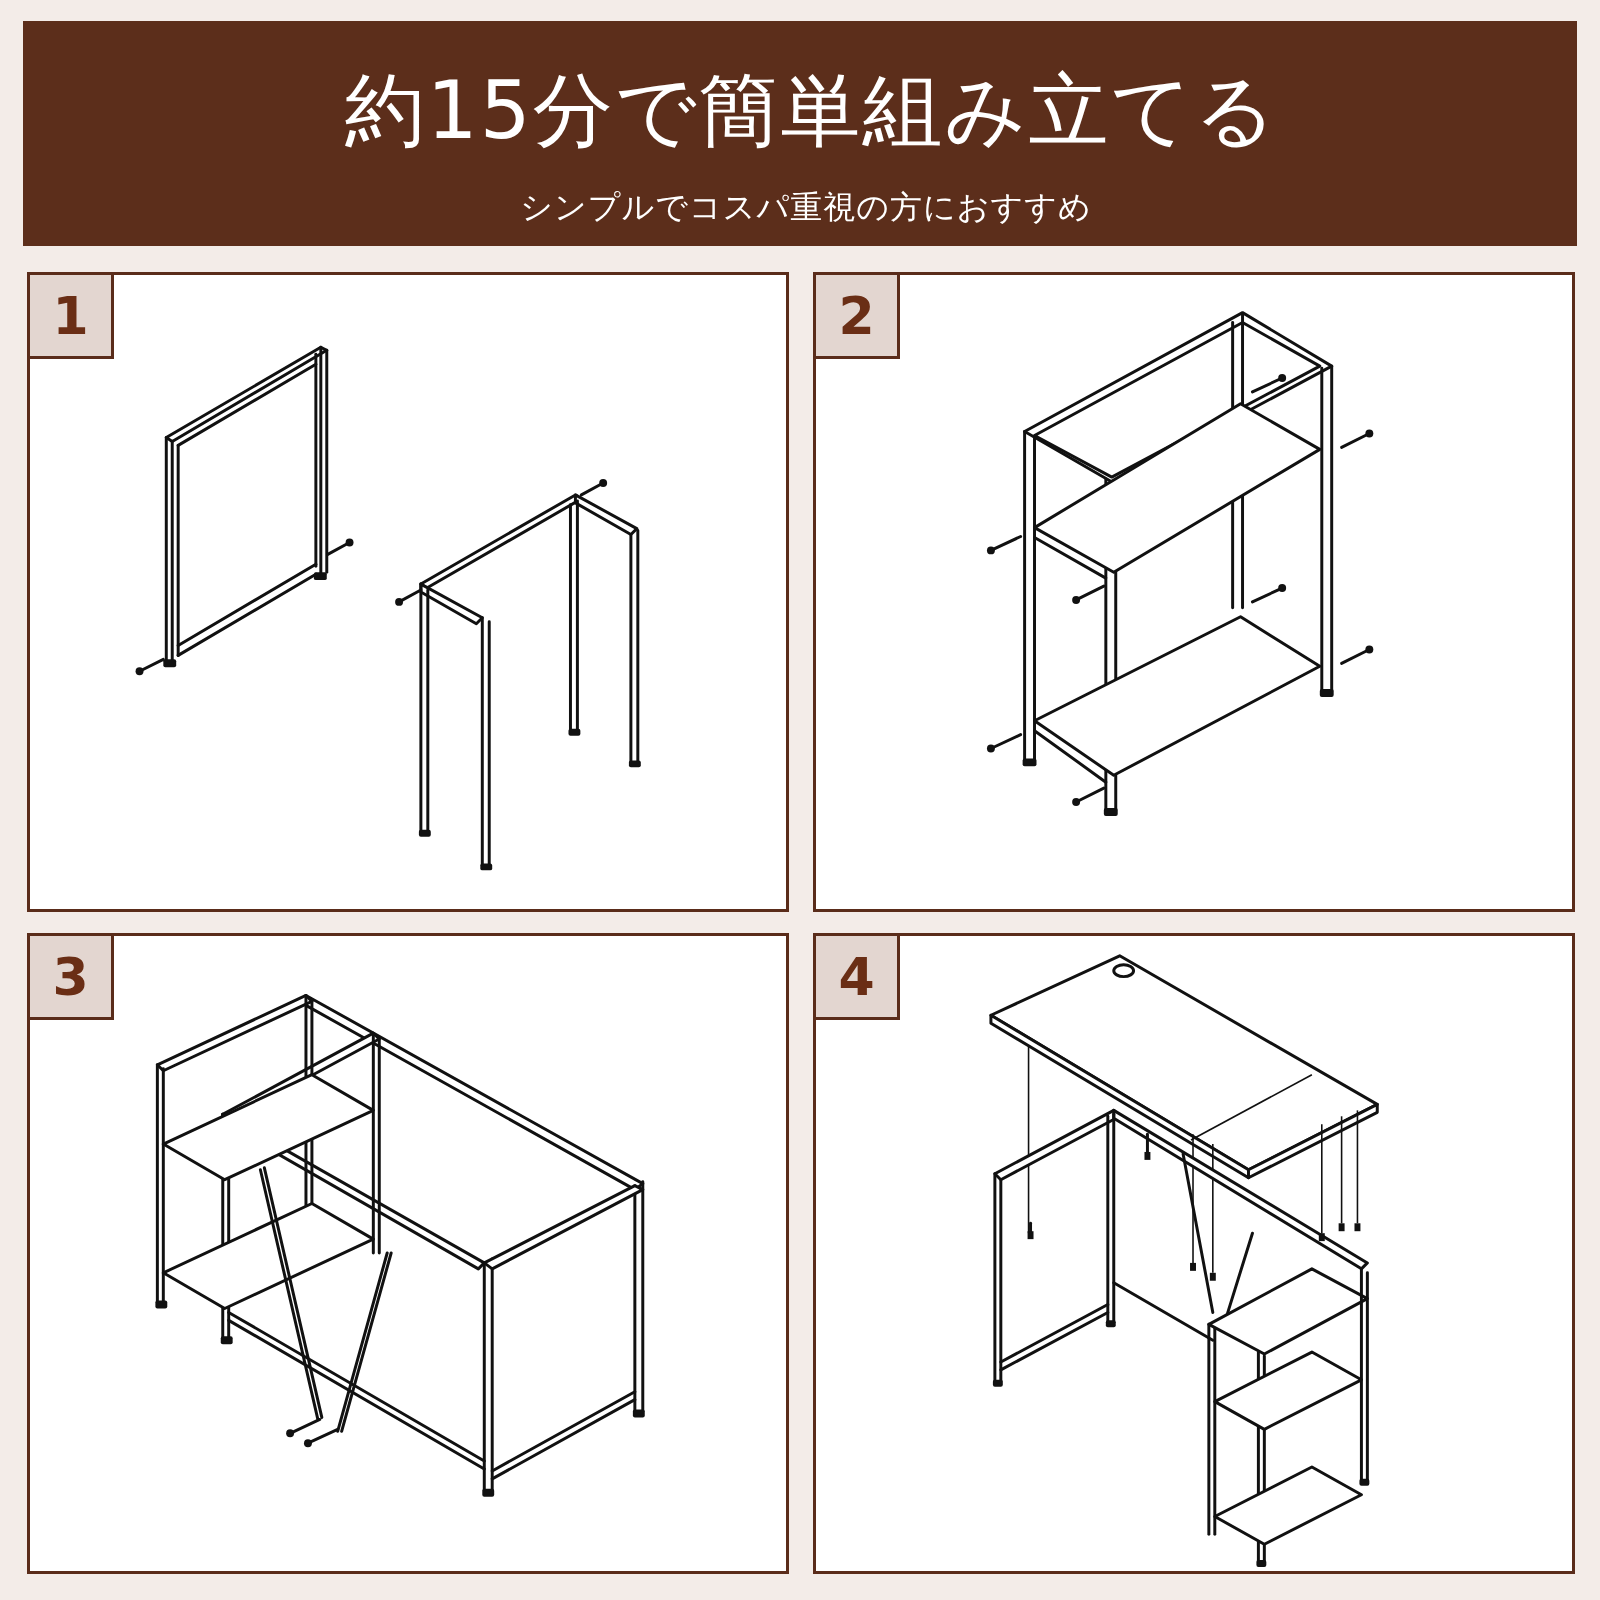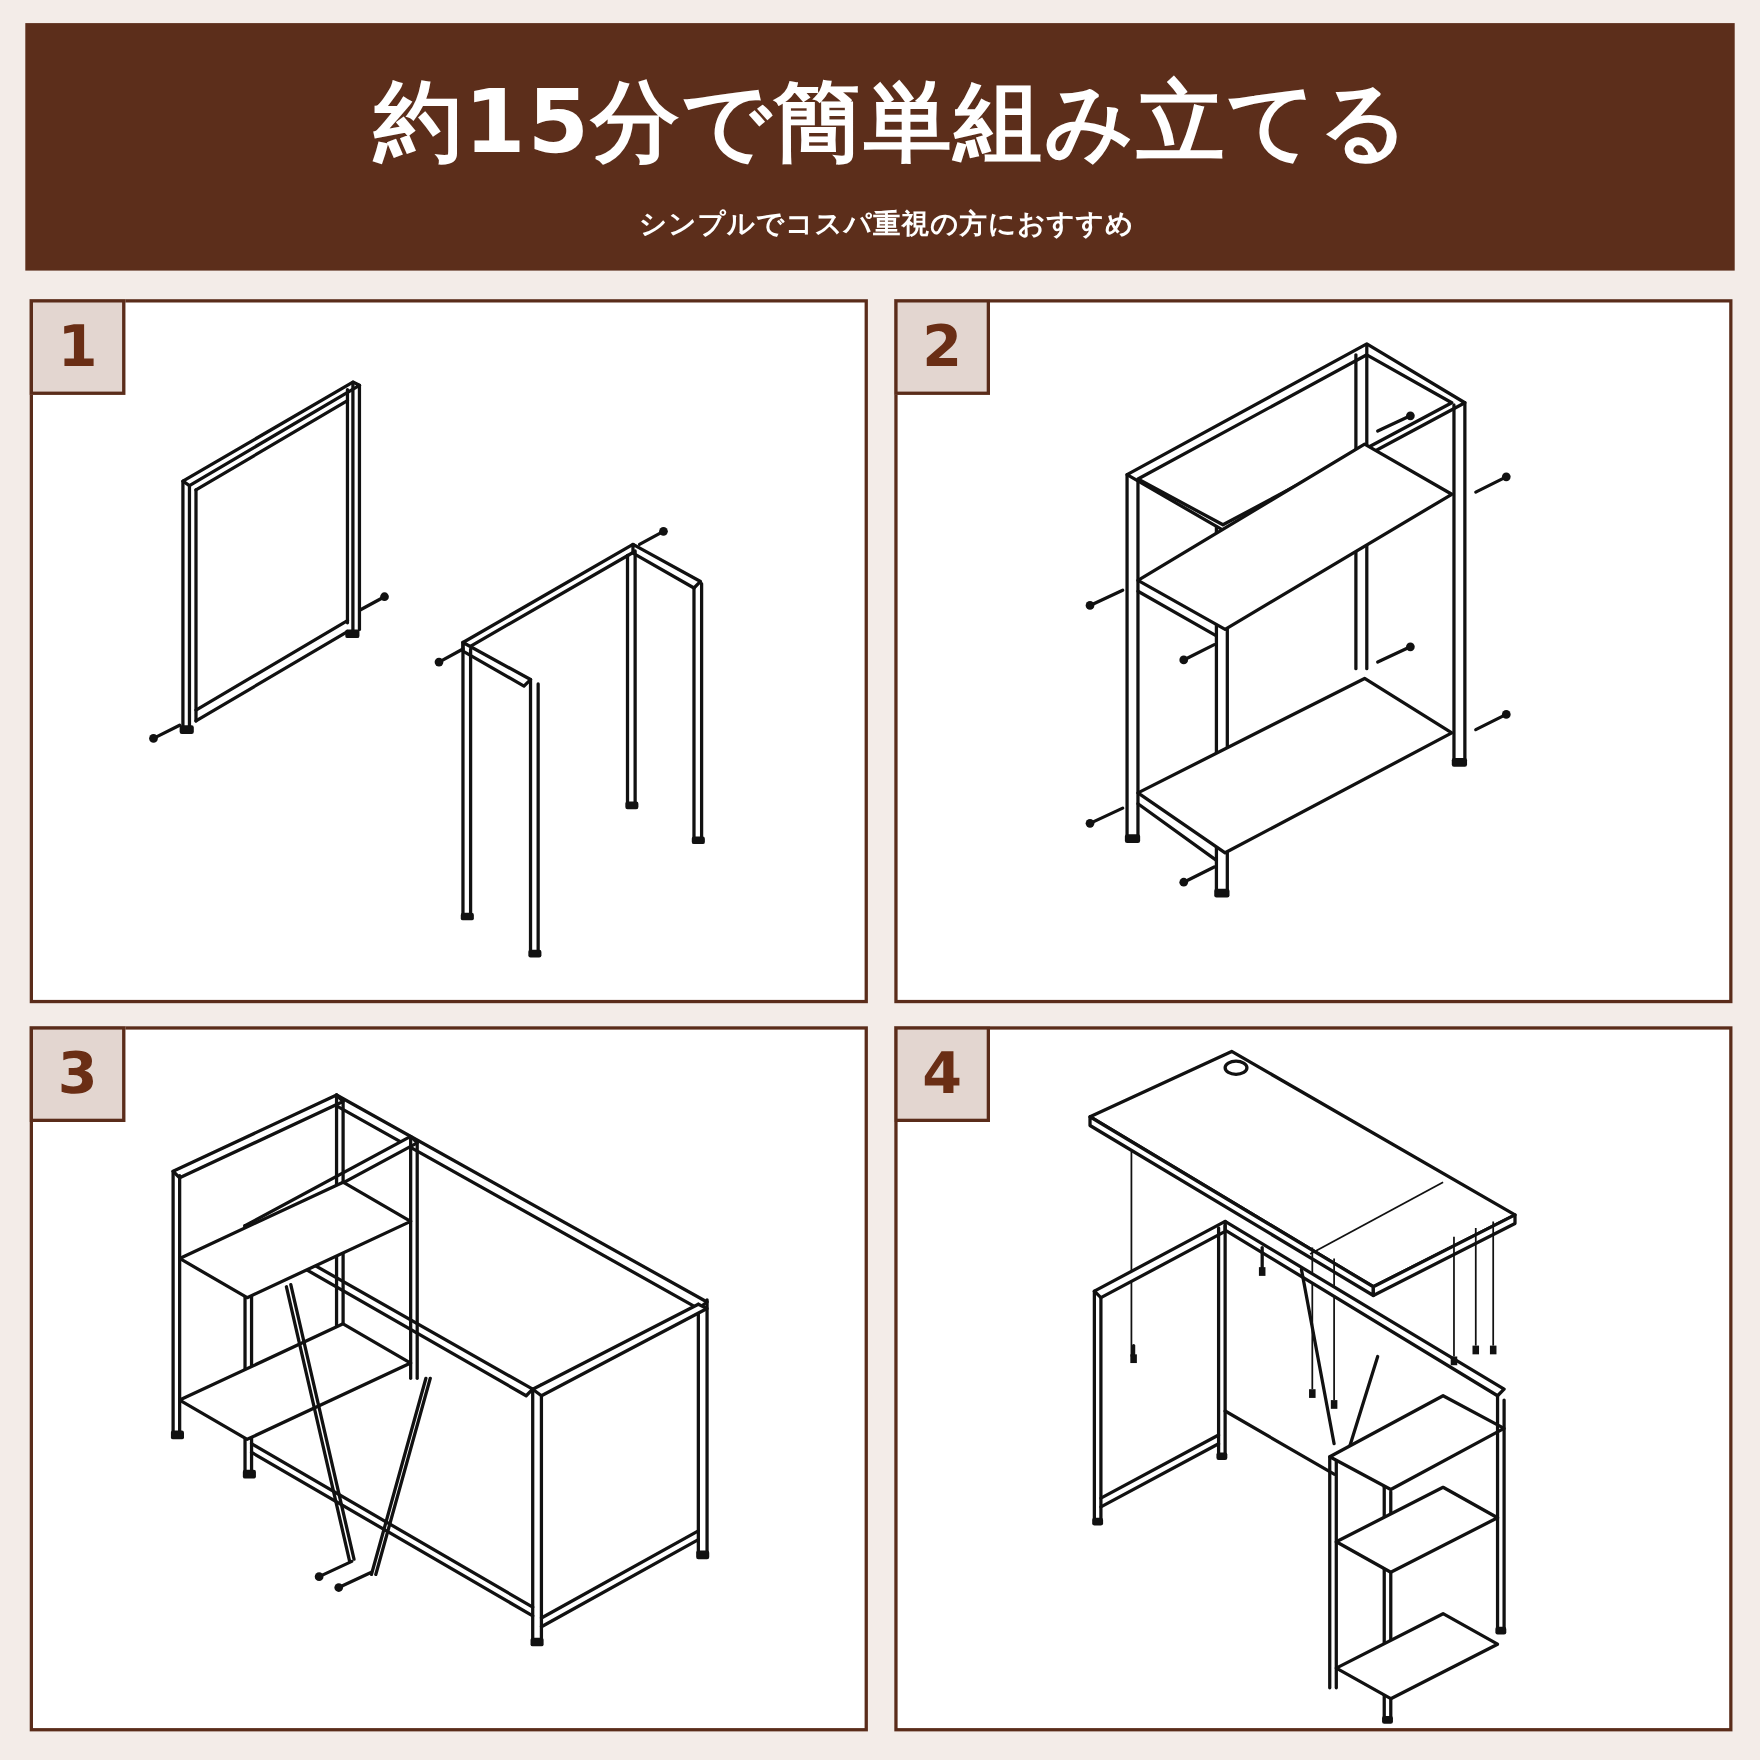--- a/index.html
+++ b/index.html
@@ -15,30 +15,30 @@
     left: 23px; top: 21px;
     width: 1554px; height: 225px;
     background: #5c2e1b;
     color: #ffffff;
     text-align: center;
   }
   .banner-title {
     position: absolute;
     left: 0; right: 0; top: 50px;
     font-size: 80px;
-    font-weight: bold;
+    font-weight: normal;
     letter-spacing: 2px;
     line-height: 1;
     padding-left: 23px;
   }
   .banner-sub {
     position: absolute;
     left: 12px; right: 0; top: 170px;
-    font-size: 25px;
-    font-weight: bold;
+    font-size: 32px;
+    font-weight: normal;
     line-height: 1;
     letter-spacing: 1px;
   }
   .panel {
     position: absolute;
     width: 756px; height: 635px;
     background: #ffffff;
     border: 3px solid #5a2c1a;
     box-sizing: border-box;
   }

